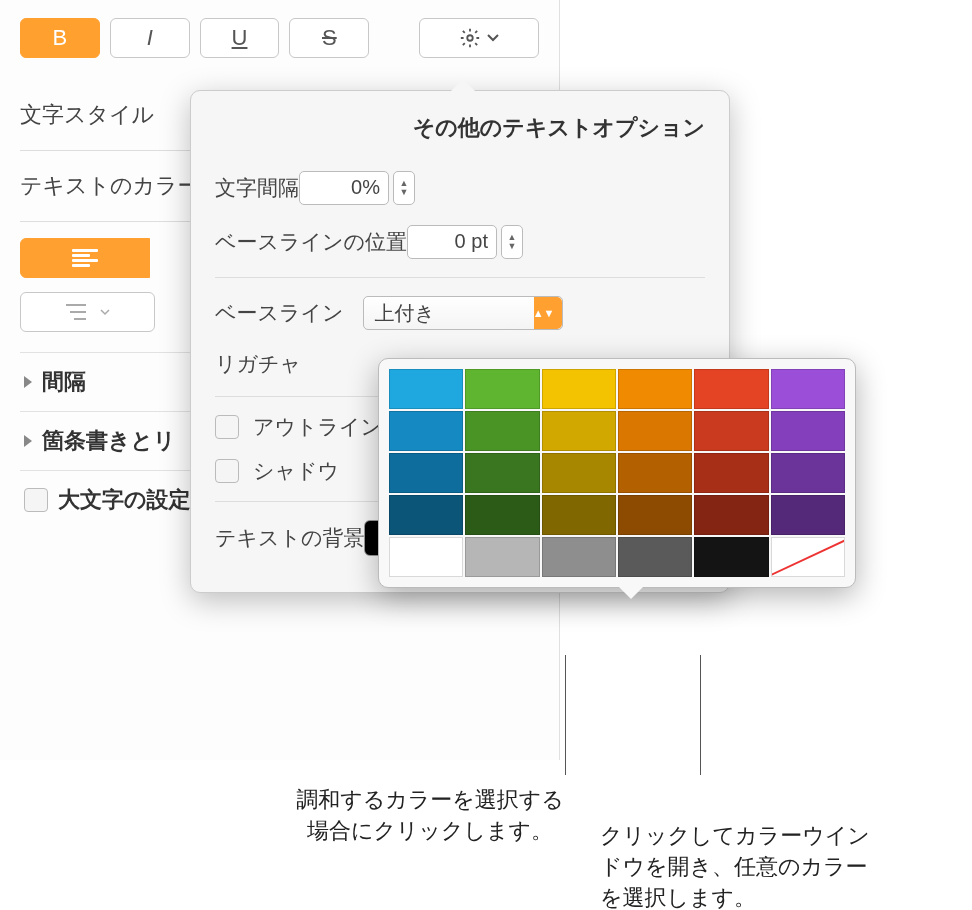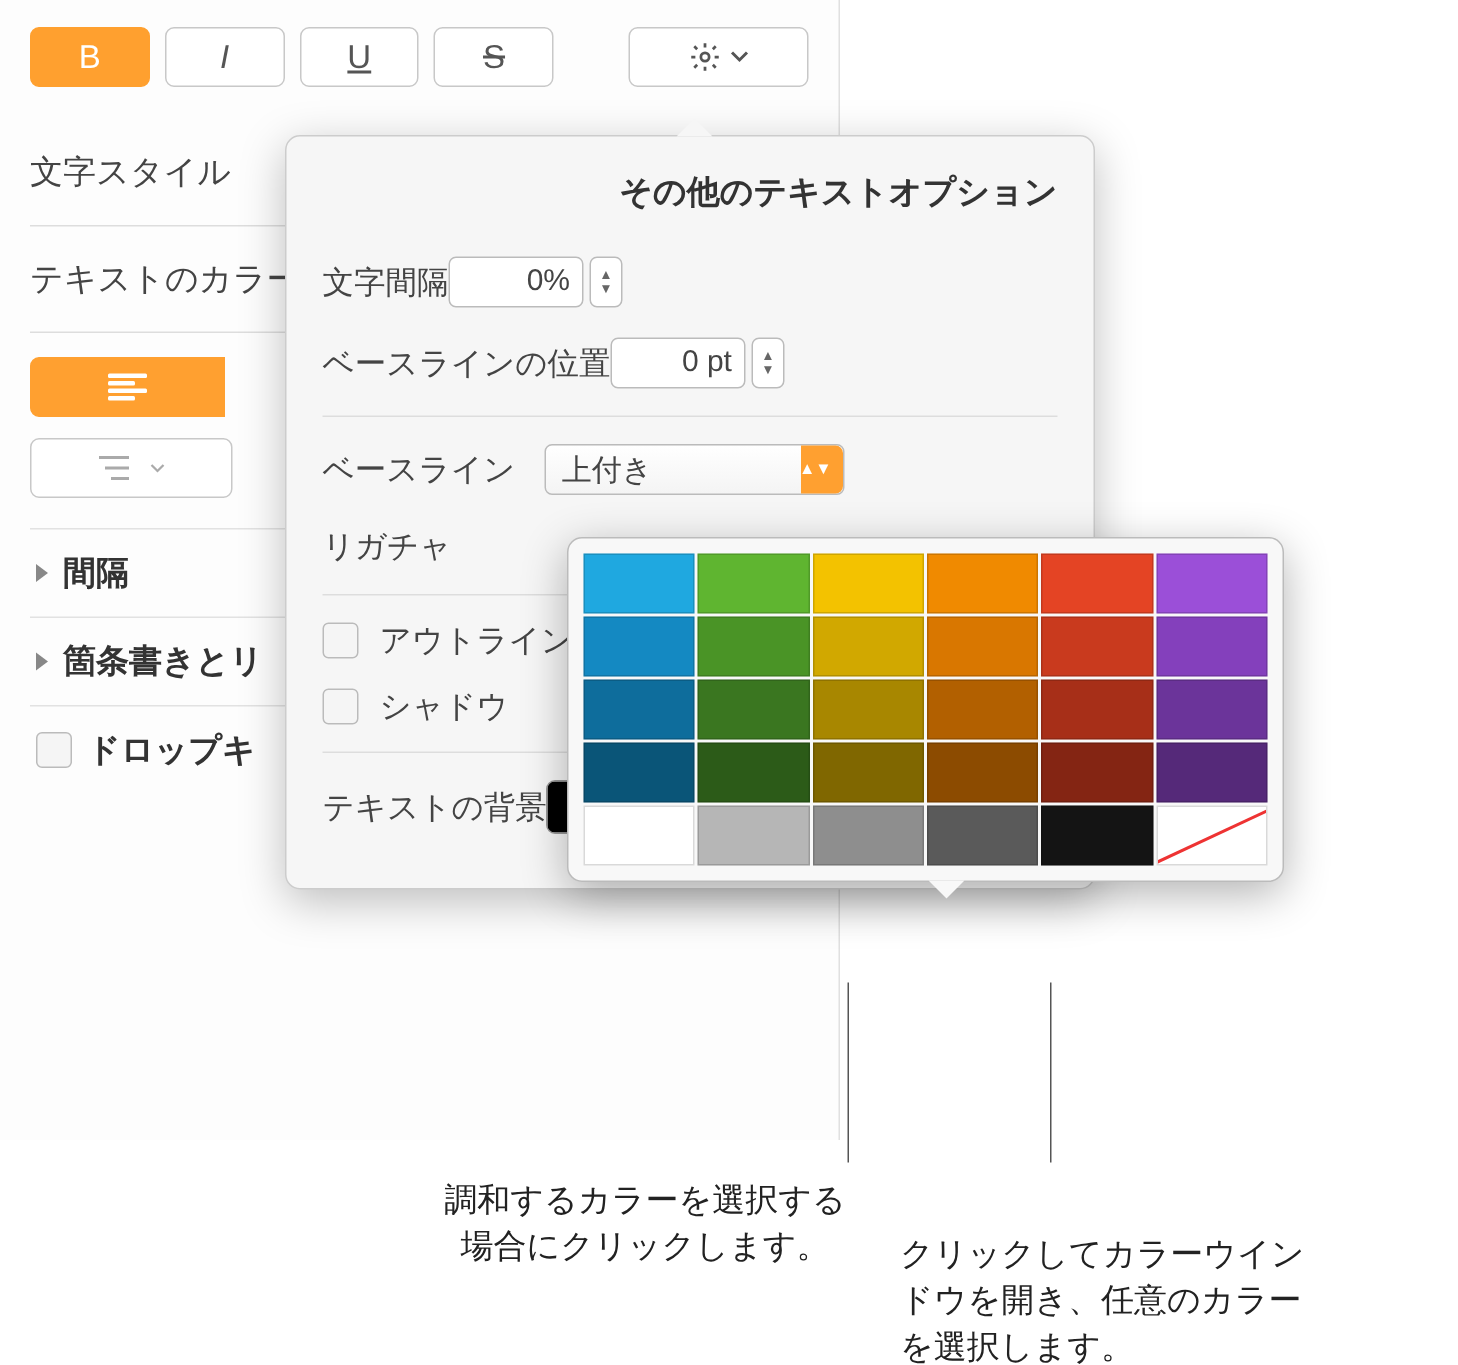--- a/index.html
+++ b/index.html
@@ -411,21 +411,21 @@
   <div class="section-row">
     <div class="disclosure"></div>
     <div class="label">間隔</div>
   </div>
   <div class="section-row">
     <div class="disclosure"></div>
     <div class="label">箇条書きとリ</div>
   </div>
   <div class="section-row">
     <div class="checkbox"></div>
-    <div class="label">ドロップキ</div>
+    <div class="label">大文字の設定</div>
   </div>
 
 </div>
 
 <div class="popover">
   <div class="popover-title">その他のテキストオプション</div>
 
   <div class="pop-row">
     <span>文字間隔</span>
     <div class="stepper">

